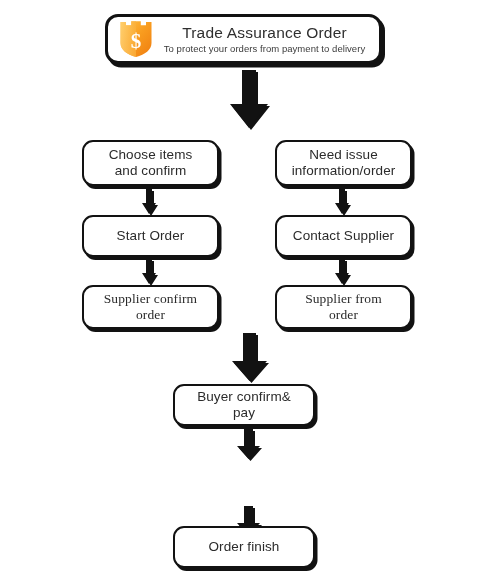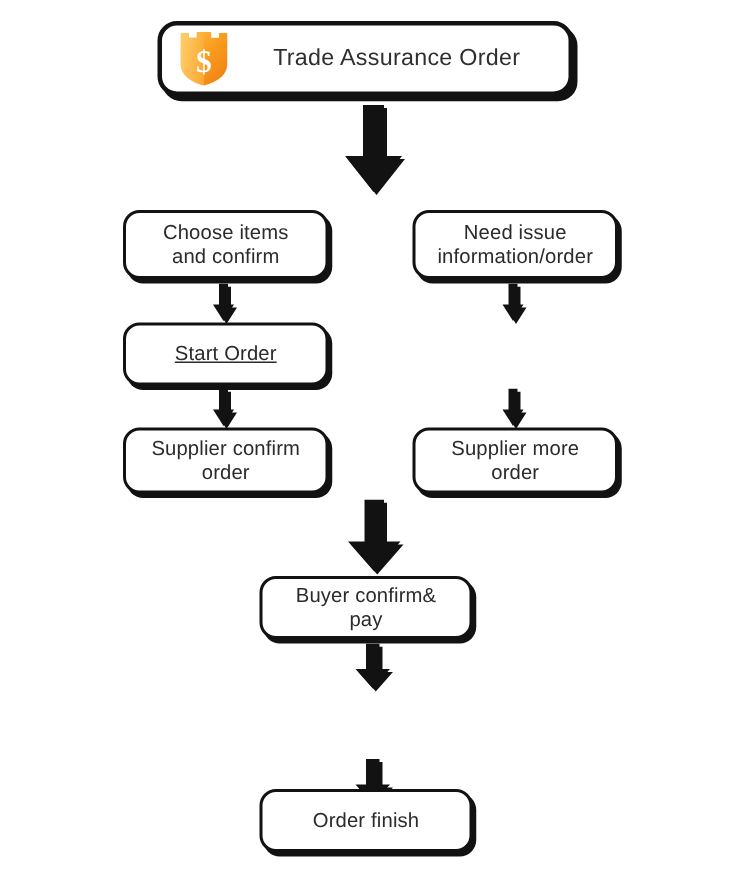--- a/index.html
+++ b/index.html
@@ -101,22 +101,22 @@
     color: #ffffff;
     padding-top: 4px;
     box-sizing: border-box;
   }
 
   
   .col-left  { left: 82px;  width: 137px; }
   .col-right { left: 275px; width: 137px; }
 
   .row-a { top: 140px; height: 46px; }
-  .row-b { top: 215px; height: 42px; text-decoration: underline; }
-  .row-c { top: 285px; height: 44px; }
+  .row-b { top: 215px; height: 42px; }
+  .row-c { top: 285px; height: 44px; font-family: Liberation Serif, serif; }
 
   
   .col-mid { left: 173px; width: 142px; justify-content: center; }
   .row-d { top: 384px; height: 42px; }
   .row-e { top: 459px; height: 44px; }
   .row-f { top: 518px; height: 42px; margin-top: 8px; }
 
   
   .arrow {
     position: absolute;
@@ -161,20 +161,21 @@
                  L33.5,23.0 C33.5,29.8 27.0,34.6 18.0,37.0
                  C9.0,34.6 2.5,29.8 2.5,23.0 Z" fill="url(#gshield)"></path>
 
         <path d="M2.5,6.5 L2.5,2.0 L8.0,2.0 L8.0,5.2 L13.2,5.2 L13.2,1.3 L18.0,1.3
                  L18.0,37.0 C9.0,34.6 2.5,29.8 2.5,23.0 Z" fill="url(#gshieldL)" opacity="0.75"></path>
       </svg>
       <div class="dollar">$</div>
     </div>
     <div id="header-texts">
       <div id="header-title">Trade Assurance Order</div>
+      <div id="header-sub">To protect your orders from payment to delivery</div>
     </div>
   </div>
 
   <div class="arrow" id="arrow-main">
     <svg width="42" height="60" viewBox="0 0 42 60" xmlns="http://www.w3.org/2000/svg">
       <path d="M14,0 L28,0 L28,34 L40,34 L21,58 L2,34 L14,34 Z" fill="#121212"></path>
     </svg>
   </div>
 
   <div class="node col-left row-a">
@@ -201,27 +202,30 @@
 
   <div class="node col-right row-a">
     <span class="lbl">Need issue
 information/order</span>
   </div>
   <div class="arrow" id="arrow-r1">
     <svg width="16" height="26" viewBox="0 0 16 26" xmlns="http://www.w3.org/2000/svg">
       <path d="M5,0 L11,0 L11,14 L15,14 L8,25 L1,14 L5,14 Z" fill="#121212"></path>
     </svg>
   </div>
+  <div class="node col-right row-b">
+    <span class="lbl">Contact Supplier</span>
+  </div>
   <div class="arrow" id="arrow-r2">
     <svg width="16" height="26" viewBox="0 0 16 26" xmlns="http://www.w3.org/2000/svg">
       <path d="M5,0 L11,0 L11,14 L15,14 L8,25 L1,14 L5,14 Z" fill="#121212"></path>
     </svg>
   </div>
   <div class="node col-right row-c">
-    <span class="lbl">Supplier more
+    <span class="lbl">Supplier from
 order</span>
   </div>
 
   <div class="arrow" id="arrow-merge">
     <svg width="38" height="50" viewBox="0 0 38 50" xmlns="http://www.w3.org/2000/svg">
       <path d="M12,0 L25,0 L25,28 L36,28 L18.5,48 L1,28 L12,28 Z" fill="#121212"></path>
     </svg>
   </div>
 
   <div class="node col-mid row-d">

